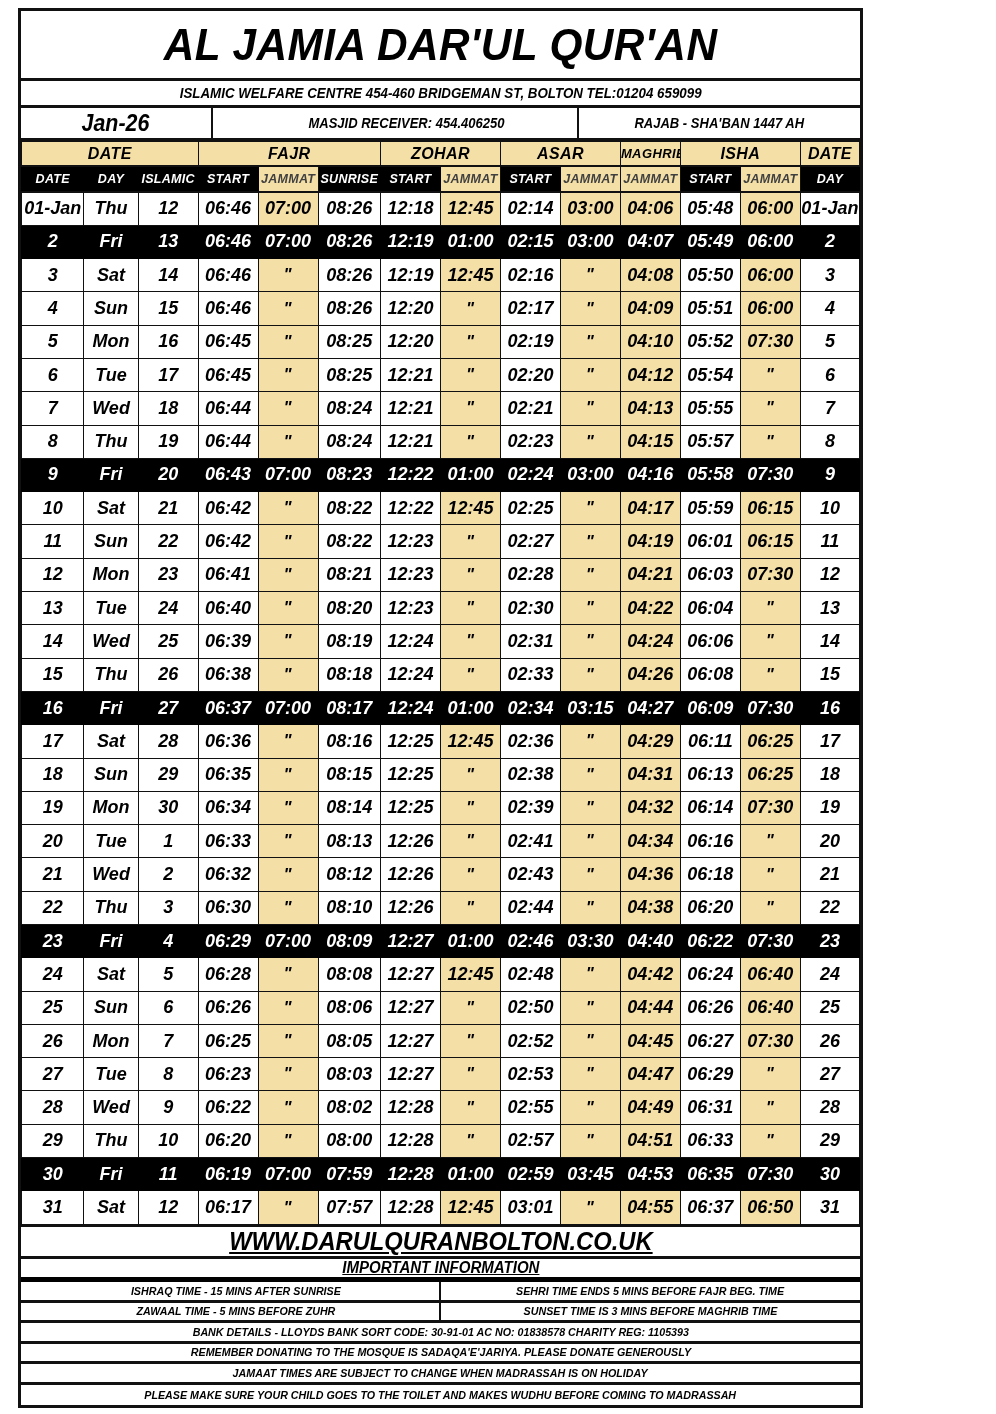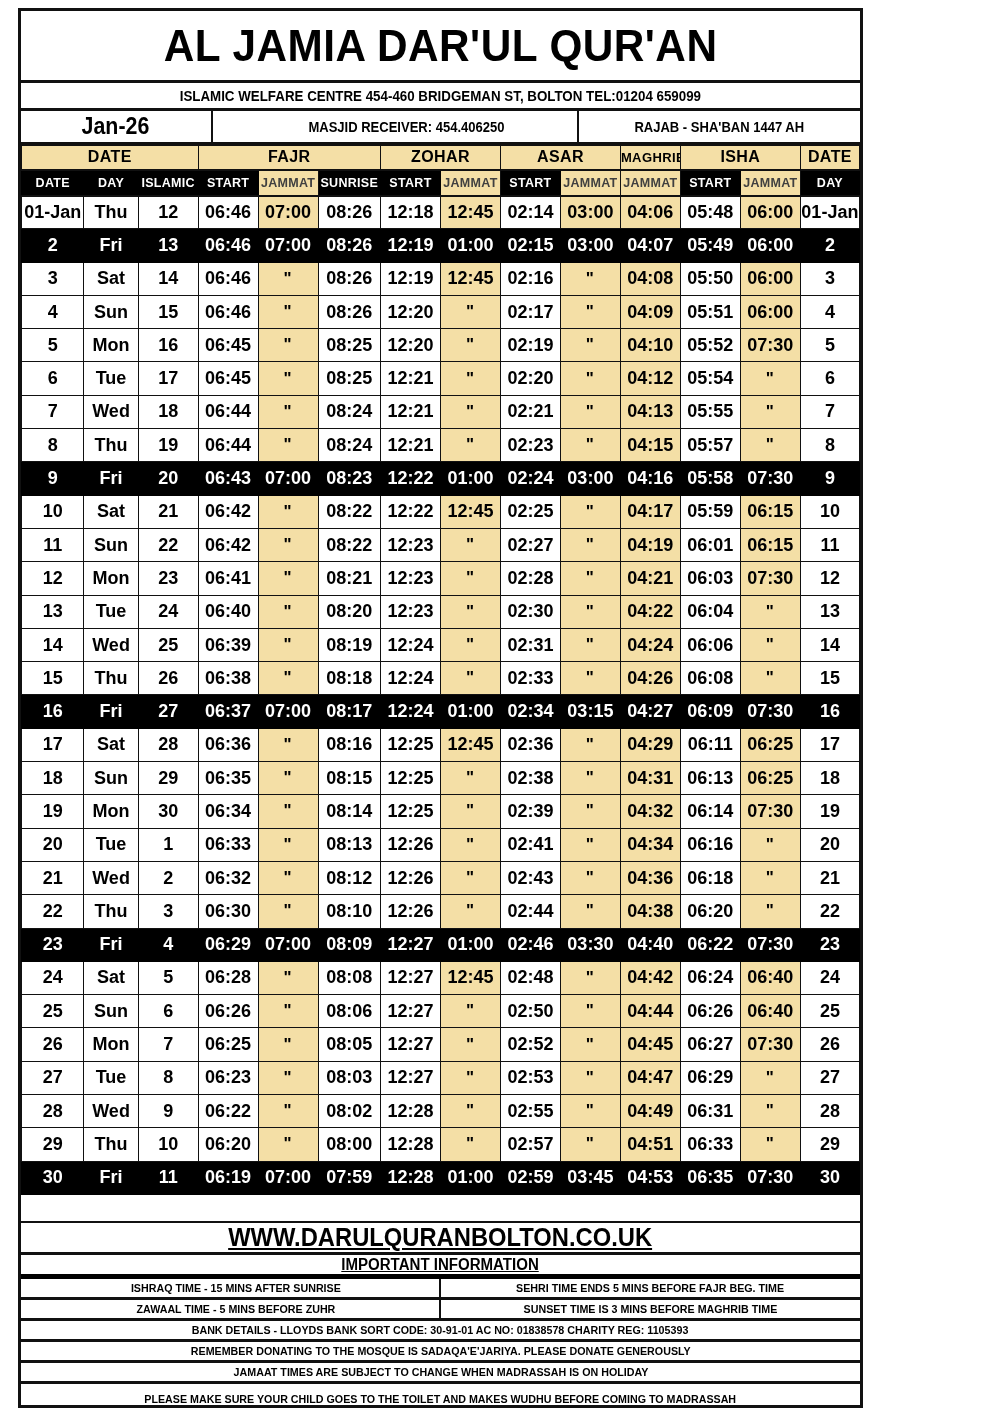--- a/index.html
+++ b/index.html
@@ -8,20 +8,21 @@
     background: #ffffff;
     font-family: "Liberation Sans", sans-serif;
   }
   #page {
     width: 881px;
     height: 1414px;
     background: #ffffff;
     padding: 8px 18px 6px 18px;
     position: relative;
     overflow: hidden;
+    font-style: italic;
   }
   .outer {
     border: 3px solid #111;
     width: 100%;
     height: 100%;
     display: flex;
     flex-direction: column;
   }
 
   
@@ -147,21 +148,21 @@
   .info-split > div {
     width: 50%; display: flex; align-items: center; justify-content: center;
     font-size: 11.5px; font-weight: bold;
   }
   .info-split > div:first-child { border-right: 2px solid #111; padding-left: 12px; }
   .info-full {
     height: 21px; border-bottom: 3px solid #111;
     display: flex; align-items: center; justify-content: center;
     font-size: 11.5px; font-weight: bold;
   }
-  .info-full:last-child { border-bottom: none; align-items: flex-end; }
+  .info-full:last-child { border-bottom: none; }
   .info-split > div span, .info-full span { transform: scaleX(0.93); display:inline-block; white-space:nowrap;}
   .spacer { flex: 1 1 auto; }
 </style>
 </head>
 <body>
 
 <div id="page">
   <div class="outer">
 
     <div class="title-bar">
@@ -702,20 +703,36 @@
             <td class="">07:59</td>
             <td class="">12:28</td>
             <td class="">01:00</td>
             <td class="">02:59</td>
             <td class="">03:45</td>
             <td class="">04:53</td>
             <td class="">06:35</td>
             <td class="">07:30</td>
             <td class="dcol">30</td>
           </tr>
+          <tr class="r">
+            <td class="dcol">31</td>
+            <td class="">Sat</td>
+            <td class="">12</td>
+            <td class="">06:17</td>
+            <td class="j quote">"</td>
+            <td class="">07:57</td>
+            <td class="">12:28</td>
+            <td class="j">12:45</td>
+            <td class="">03:01</td>
+            <td class="j quote">"</td>
+            <td class="j">04:55</td>
+            <td class="">06:37</td>
+            <td class="j">06:50</td>
+            <td class="dcol">31</td>
+          </tr>
         </tbody>
     </table>
 
     <div class="spacer"></div>
 
     <div class="site-bar">
       <span>WWW.DARULQURANBOLTON.CO.UK</span>
     </div>
     <div class="info-title">
       <span>IMPORTANT INFORMATION</span>

